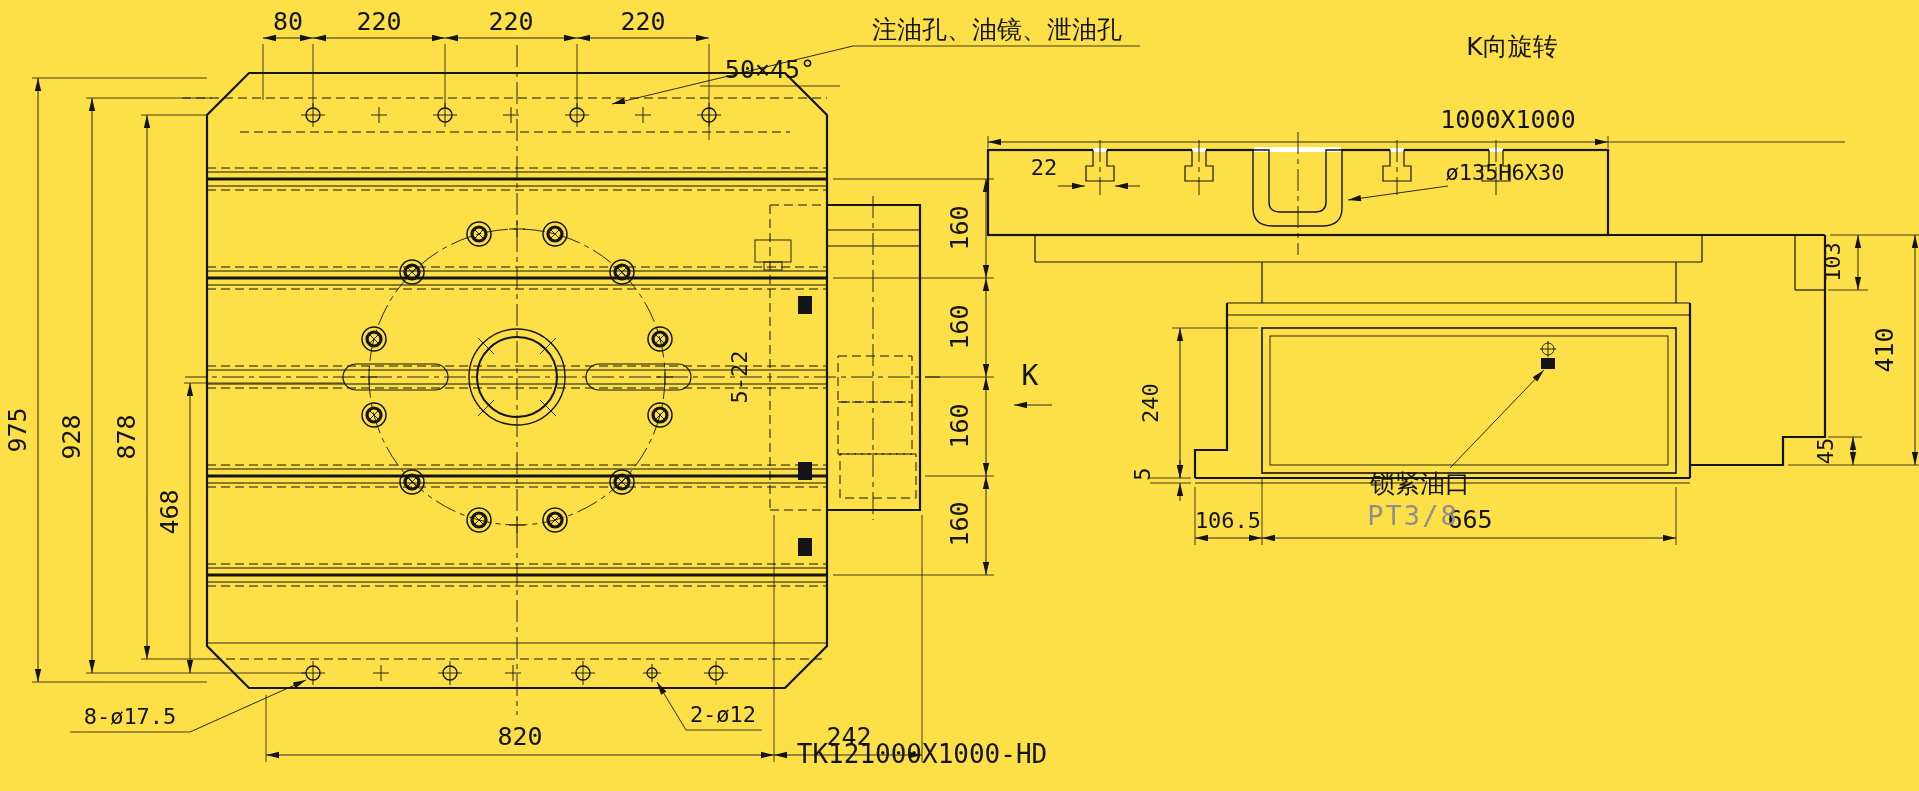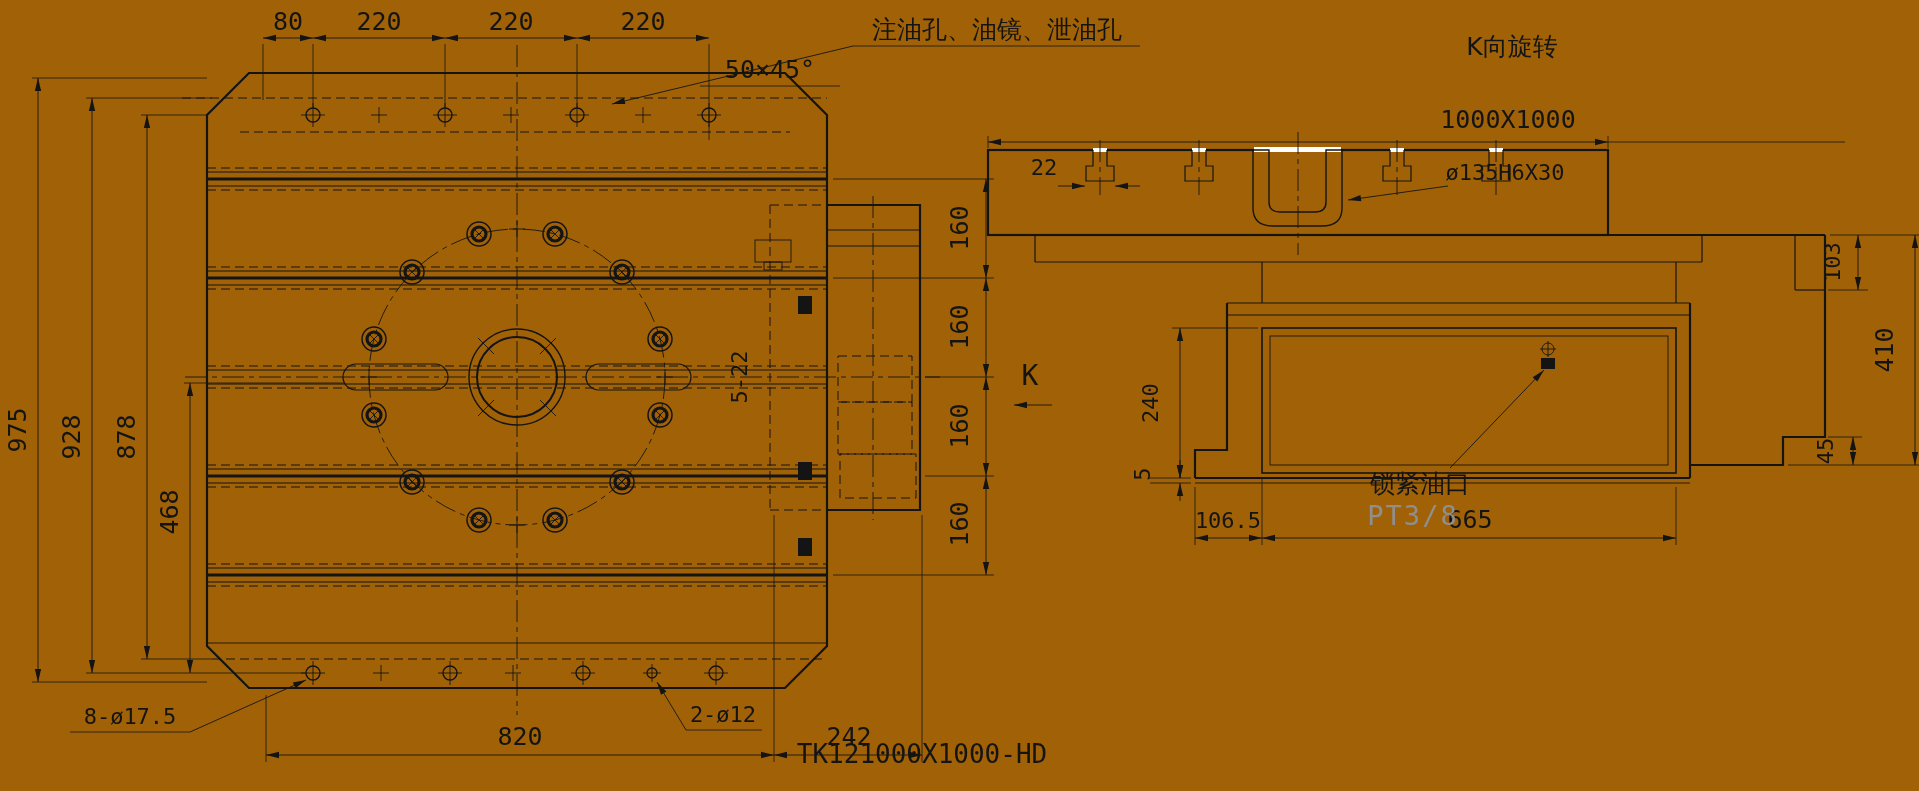--- a/index.html
+++ b/index.html
@@ -1,17 +1,17 @@
 <!DOCTYPE html>
 <html><head>
 <meta charset="utf-8">
 <style>
   html,body { margin:0; padding:0; background:#ffffff; }
   .canvas {
-    position:relative; width:1919px; height:791px; background:#a16207;
+    position:relative; width:1919px; height:791px; background:#fde047;
     font-family:"DejaVu Sans", sans-serif; overflow:hidden;
   }
   svg { display:block; }
   svg text { fill:#141414; }
   .dim  { font:25px "DejaVu Sans Mono", monospace; text-anchor:middle; }
   .dims { font:22px "DejaVu Sans Mono", monospace; text-anchor:middle; }
   .cjk  { font:25px "DejaVu Sans", sans-serif; text-anchor:middle; }
   .big  { font:28px "DejaVu Sans Mono", monospace; text-anchor:middle; }
   .grey { fill:#8f8f8f; font:27px "DejaVu Sans Mono", monospace; text-anchor:middle; letter-spacing:2px; }
   .ln   { stroke:#141414; fill:none; }

